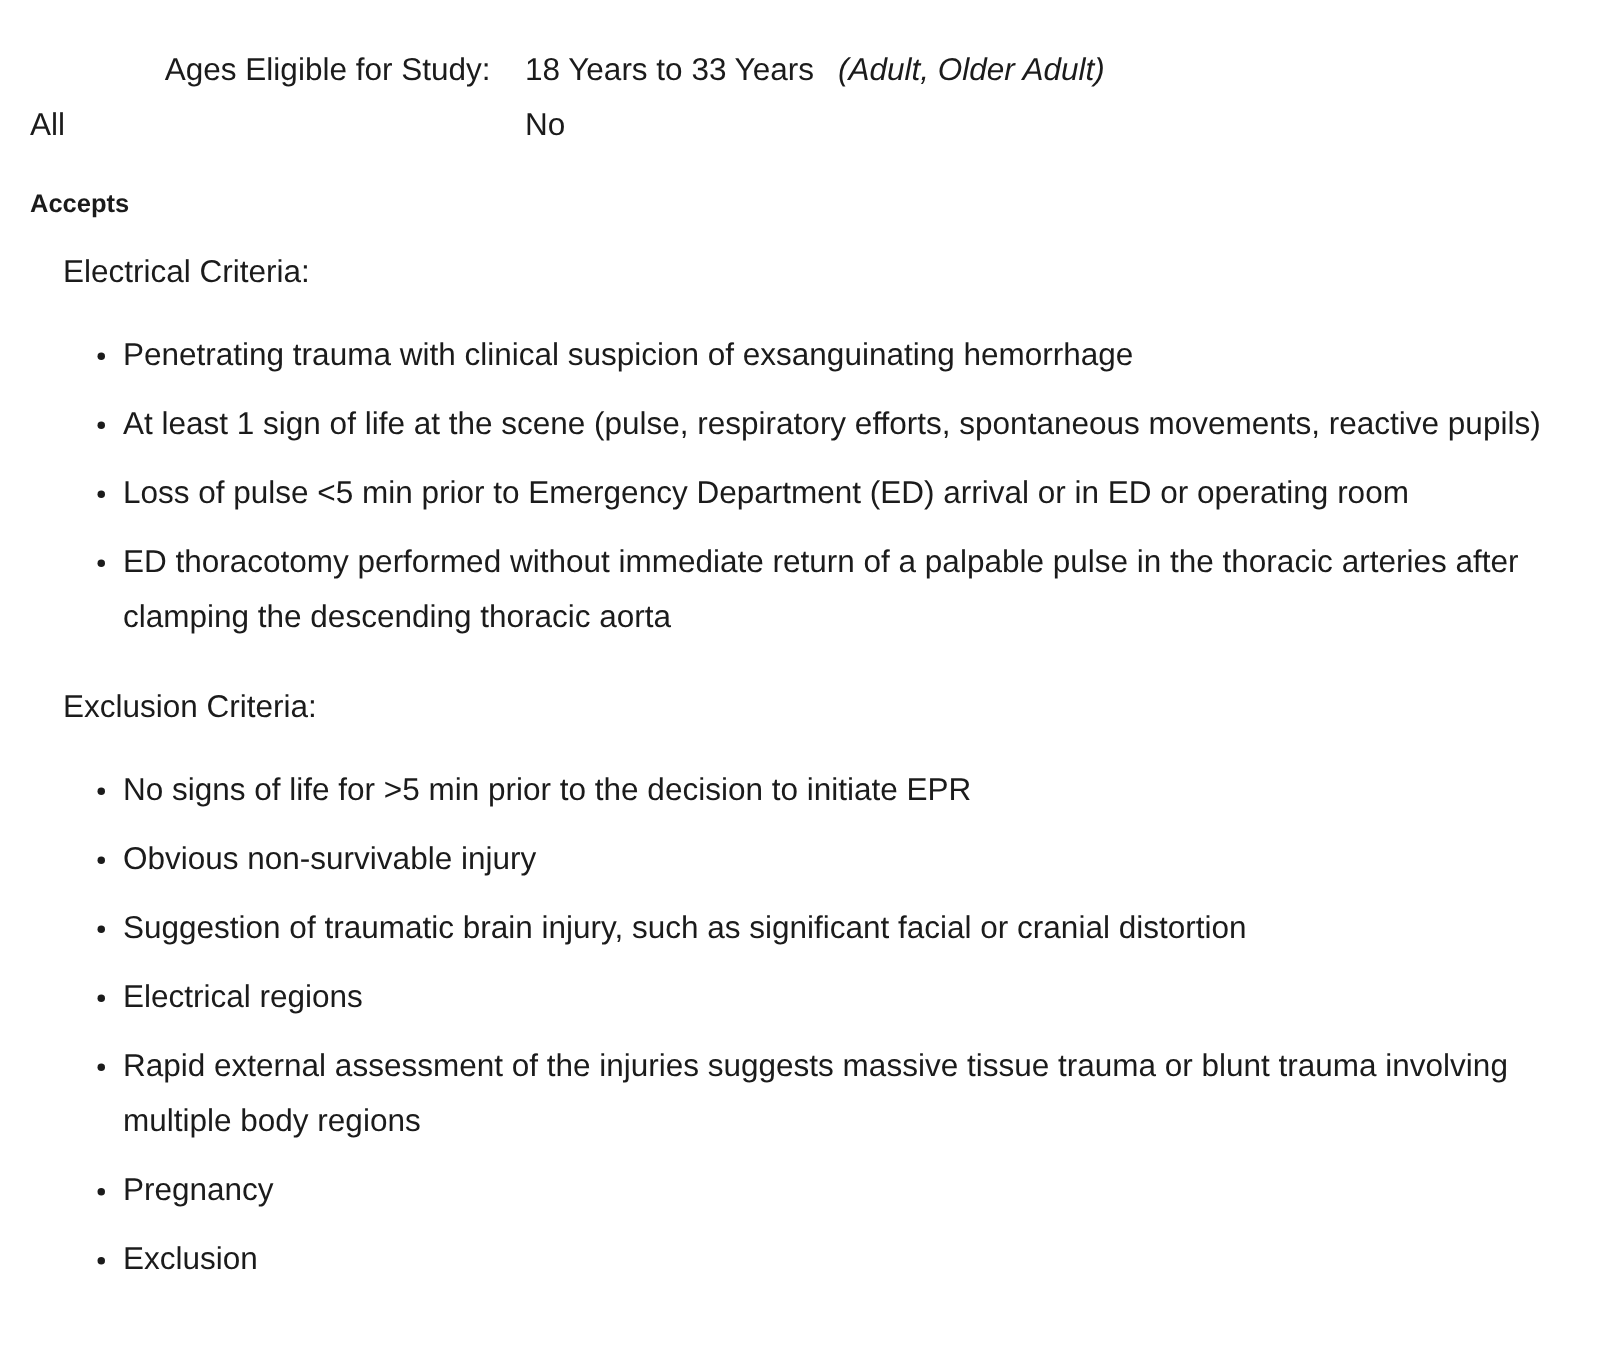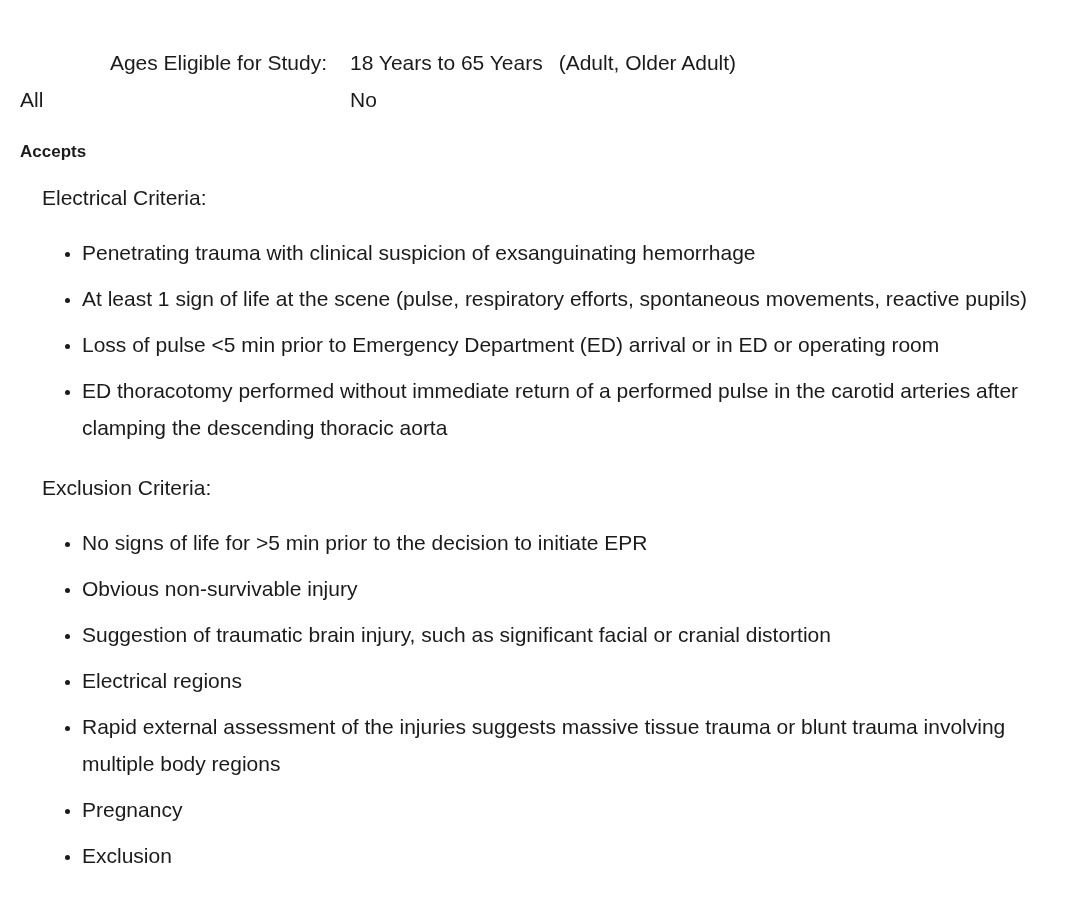--- a/index.html
+++ b/index.html
@@ -4,21 +4,21 @@
 <style>
   html, body {
     margin: 0;
     padding: 0;
     background: #ffffff;
   }
   .page {
     width: 1080px;
     height: 914px;
     box-sizing: border-box;
-    padding: 44px 10px 0 20px;
+    padding: 28px 10px 0 20px;
     font-family: "Liberation Sans", "DejaVu Sans", sans-serif;
     color: #1b1b1b;
     overflow: hidden;
   }
   
   .elig-table {
     display: grid;
     grid-template-columns: 307px 1fr;
     column-gap: 23px;
     font-size: 21px;
@@ -27,20 +27,21 @@
   .elig-label {
     text-align: right;
     white-space: nowrap;
   }
   .elig-value {
     text-align: left;
     white-space: nowrap;
   }
   .elig-value .secondary {
     margin-left: 16px;
+    font-style: italic;
   }
   
   .criteria-heading {
     margin: 24px 0 0 0;
     font-size: 17px;
     font-weight: bold;
     line-height: 20px;
   }
   
   .section-title {
@@ -68,37 +69,37 @@
   }
 </style>
 </head>
 <body>
 
 <div class="page">
 
   <div class="elig-table">
     <div class="elig-label">Ages Eligible for Study:</div>
     <div class="elig-value">
-      <span>18 Years to 65 Years</span><span class="secondary">(Adult, Older Adult)</span>
+      <span>18 Years to 33 Years</span><span class="secondary">(Adult, Older Adult)</span>
     </div>
 
     <div class="elig-value">All</div>
 
     <div class="elig-value">No</div>
   </div>
 
   <h3 class="criteria-heading">Accepts</h3>
 
   <div class="section-title">Electrical Criteria:</div>
 
   <ul class="criteria-list">
     <li>Penetrating trauma with clinical suspicion of exsanguinating hemorrhage</li>
     <li>At least 1 sign of life at the scene (pulse, respiratory efforts, spontaneous movements, reactive pupils)</li>
     <li>Loss of pulse &lt;5 min prior to Emergency Department (ED) arrival or in ED or operating room</li>
-    <li>ED thoracotomy performed without immediate return of a performed pulse in the carotid arteries after clamping the descending thoracic aorta</li>
+    <li>ED thoracotomy performed without immediate return of a palpable pulse in the thoracic arteries after clamping the descending thoracic aorta</li>
   </ul>
 
   <div class="section-title exclusion-title">Exclusion Criteria:</div>
 
   <ul class="criteria-list">
     <li>No signs of life for &gt;5 min prior to the decision to initiate EPR</li>
     <li>Obvious non-survivable injury</li>
     <li>Suggestion of traumatic brain injury, such as significant facial or cranial distortion</li>
     <li>Electrical regions</li>
     <li>Rapid external assessment of the injuries suggests massive tissue trauma or blunt trauma involving multiple body regions</li>

